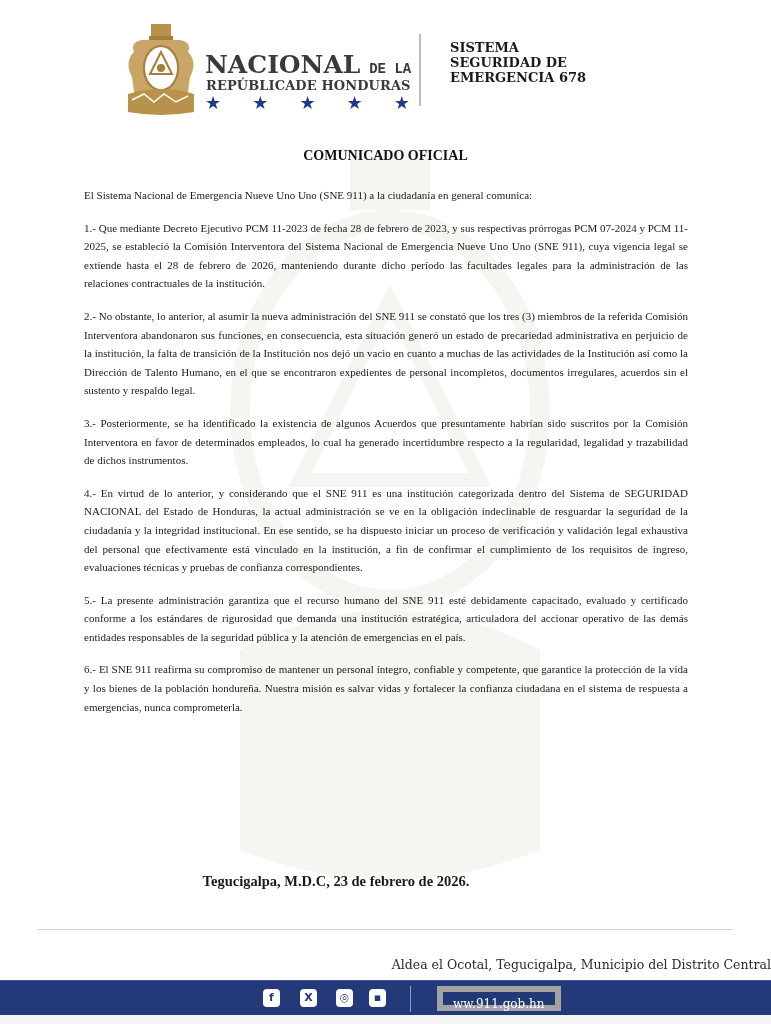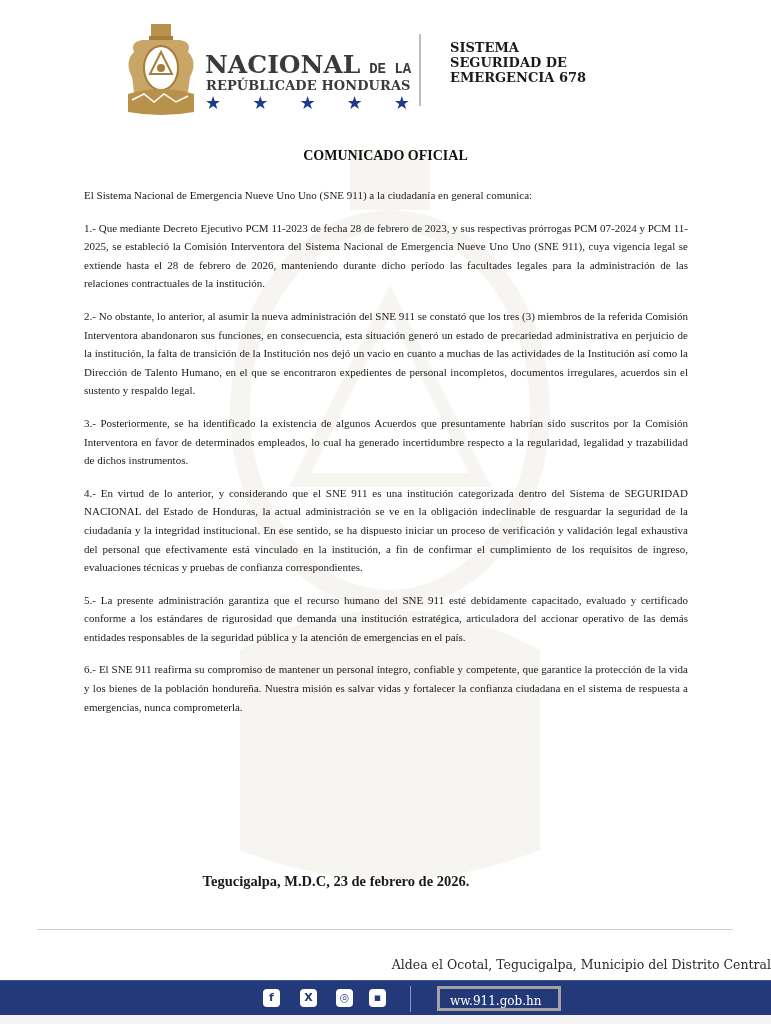--- a/index.html
+++ b/index.html
@@ -38,21 +38,21 @@
   }
   .content { position: absolute; left: 84px; top: 186px; width: 604px; font-size: 11px; line-height: 18.6px; text-align: justify; }
   .content p { margin: 0 0 14px 0; }
   .signature { position: absolute; left: 0; width: 672px; top: 873px; text-align: center; font-weight: bold; font-size: 14.5px; }
   .hline { position: absolute; left: 37px; top: 929px; width: 696px; height: 1px; background: #cfcfcf; }
   .address { position: absolute; left: 0; width: 771px; top: 957px; text-align: right; font-family: "DejaVu Serif", serif; font-size: 12.5px; color: #2a2a2a; }
   .footer-bar { position: absolute; left: 0; top: 980px; width: 771px; height: 35px; background: #24397a; border-top: 1px solid #3c56a0; }
   .footer-bottom { position: absolute; left: 0; top: 1015px; width: 771px; height: 9px; background: #f4f4f4; }
   .social { position: absolute; top: 8px; width: 17px; height: 18px; background: #ffffff; border-radius: 4px; color: #24397a; font-family: "DejaVu Sans", sans-serif; font-weight: bold; font-size: 11px; text-align: center; line-height: 18px; }
   .fdiv { position: absolute; left: 410px; top: 5px; width: 1px; height: 26px; background: #8a9bc9; }
-  .url-box { position: absolute; left: 437px; top: 5px; width: 124px; height: 25px; border: 3px solid #a3a3a3; background: #233876; color: #ffffff; font-family: "DejaVu Serif", serif; font-size: 12px; line-height: 25px; text-align: left; padding-left: 10px; box-sizing: border-box; }
+  .url-box { position: absolute; left: 437px; top: 5px; width: 124px; height: 25px; border: 6px solid #a3a3a3; background: #233876; color: #ffffff; font-family: "DejaVu Serif", serif; font-size: 12px; line-height: 25px; text-align: left; padding-left: 10px; box-sizing: border-box; }
 </style>
 </head>
 <body>
 
 <svg class="watermark" viewBox="0 0 340 760">
   <rect x="130" y="0" width="80" height="60" fill="#8a6a2a"></rect>
   <ellipse cx="170" cy="260" rx="150" ry="190" fill="none" stroke="#8a6a2a" stroke-width="20"></ellipse>
   <polygon points="170,150 80,330 260,330" fill="none" stroke="#8a6a2a" stroke-width="14"></polygon>
   <path d="M20 500 Q170 420 320 500 L320 700 Q170 760 20 700 Z" fill="#8a6a2a"></path>
 </svg>

